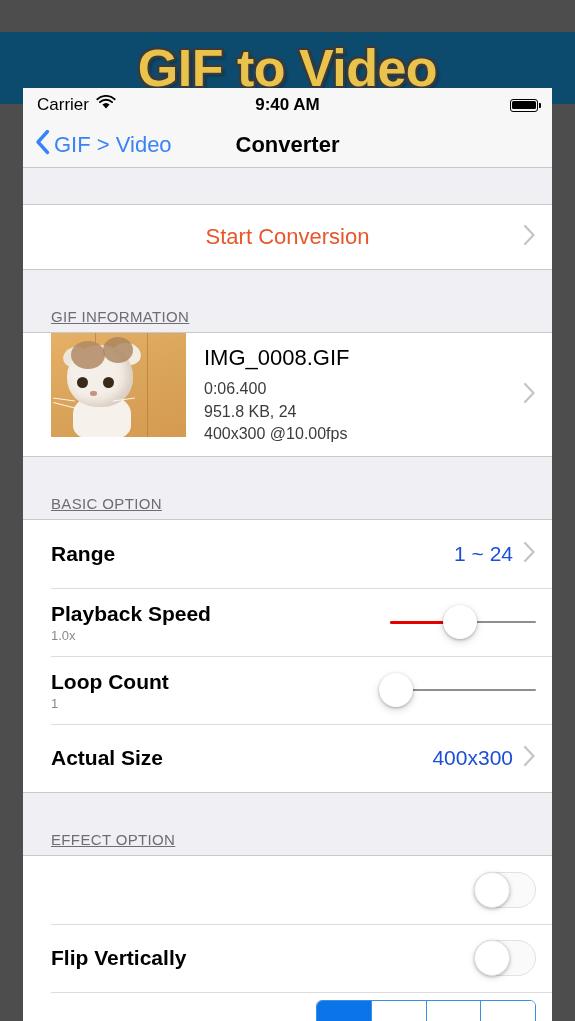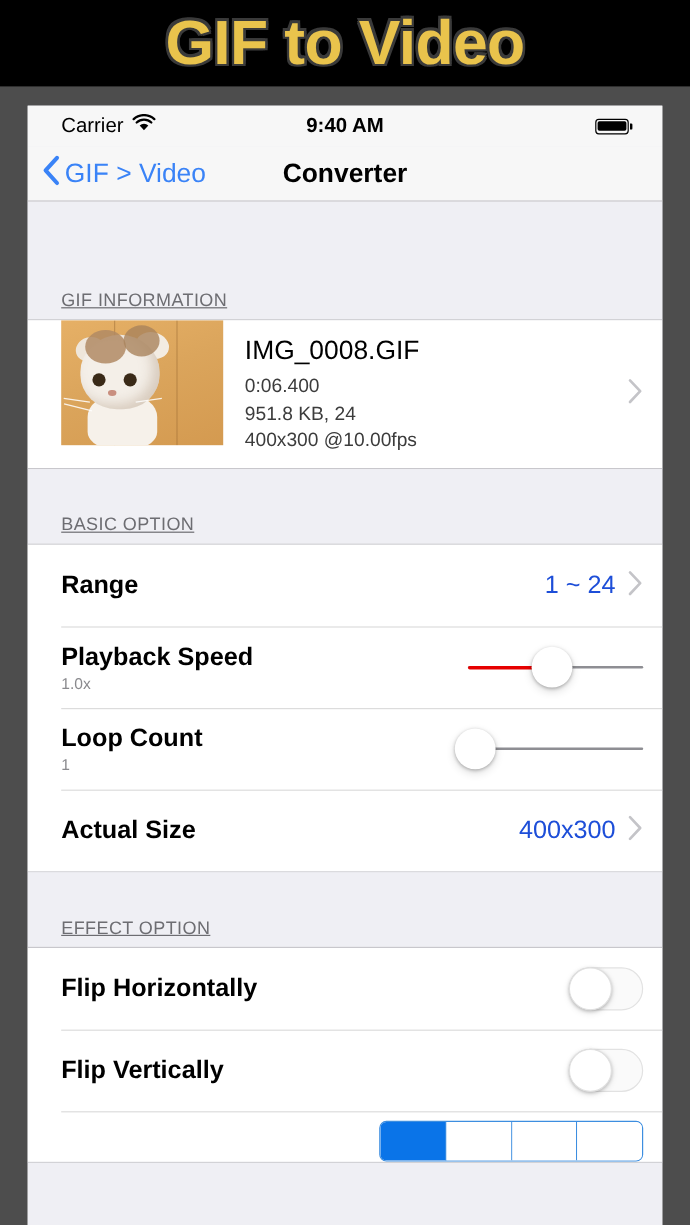--- a/index.html
+++ b/index.html
@@ -7,21 +7,22 @@
   body {
     background:#4d4d4d;
     font-family:"Liberation Sans", sans-serif;
     -webkit-font-smoothing:antialiased;
   }
 
   
   .banner {
     height:72px;
     display:flex; align-items:center; justify-content:center;
-    background:#000000;
+    background:#0c4a6e;
+    margin-top:32px;
   }
   .banner-title {
     font-size:52px;
     font-weight:bold;
     color:#e9c34c;
     letter-spacing:-0.5px;
     text-shadow:
       -2px -2px 0 #3a3a3a,  2px -2px 0 #3a3a3a,
       -2px  2px 0 #3a3a3a,  2px  2px 0 #3a3a3a,
        0px -2px 0 #3a3a3a,  0px  2px 0 #3a3a3a,
@@ -35,21 +36,21 @@
     left:23px; top:88px;
     width:529px; height:933px;
     background:#efeff4;
     overflow:hidden;
   }
 
   
   .statusbar {
     height:34px; background:#f7f7f7;
     display:flex; align-items:center;
-    padding:0 28px;
+    padding:0 14px;
     font-size:17px; color:#000;
     position:relative;
   }
   .sb-left { display:flex; align-items:center; gap:7px; font-weight:500;}
   .sb-time {
     position:absolute; left:0; right:0; text-align:center;
     font-weight:bold; font-size:17px; pointer-events:none;
   }
   .sb-right { margin-left:auto; display:flex; align-items:center; }
   .wifi { display:block; }
@@ -265,20 +266,30 @@
       </span>
       <span>GIF &gt; Video</span>
     </div>
     <div class="nav-title">Converter</div>
   </div>
 
   <div class="scroll">
 
     <div class="gap gap-36"></div>
 
+    <div class="card">
+      <div class="row row-action">
+        <span class="action-text">Start Conversion</span>
+        <span class="chev">
+          <svg width="13" height="22" viewBox="0 0 13 22">
+              <path d="M2 2 L10.5 11 L2 20" stroke="#c4c4c8" stroke-width="2.2" fill="none" stroke-linecap="round" stroke-linejoin="round"></path>
+            </svg>
+        </span>
+      </div>
+    </div>
 
     <div class="sec-head sec-head-tall">GIF INFORMATION</div>
 
     <div class="card">
       <div class="row row-gif">
         <div class="thumb">
           <span class="plank" style="left:44px"></span>
           <span class="plank" style="left:96px"></span>
           <span class="cat-body"></span>
           <span class="cat-ear-l"></span>
@@ -357,23 +368,20 @@
             </svg>
         </span>
       </div>
     </div>
 
     <div class="sec-head sec-head-tall">EFFECT OPTION</div>
 
     <div class="card">
 
       <div class="row">
-        <div class="row-left">
-          <span class="row-label">Flip Horizontally</span>
-        </div>
         <div class="switch">
           <span class="knob"></span>
         </div>
       </div>
 
       <div class="row">
         <div class="row-left">
           <span class="row-label">Flip Vertically</span>
         </div>
         <div class="switch">

